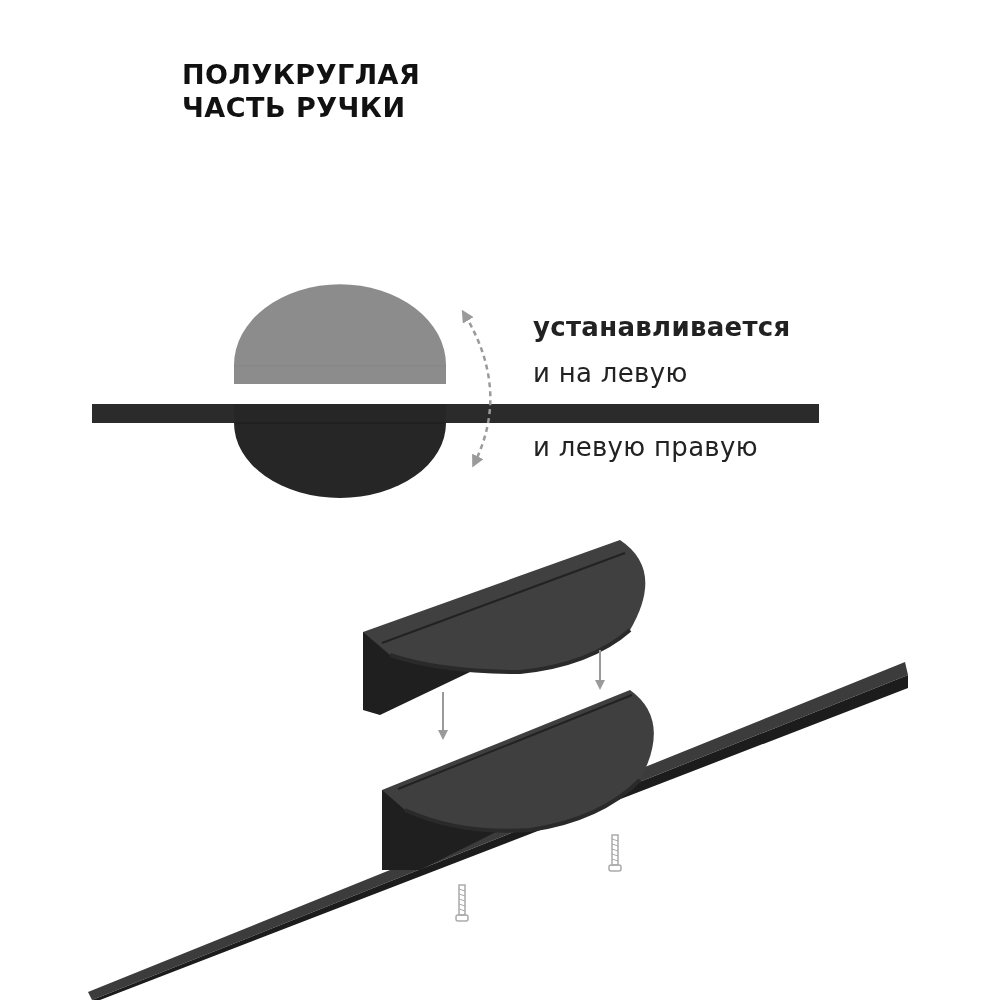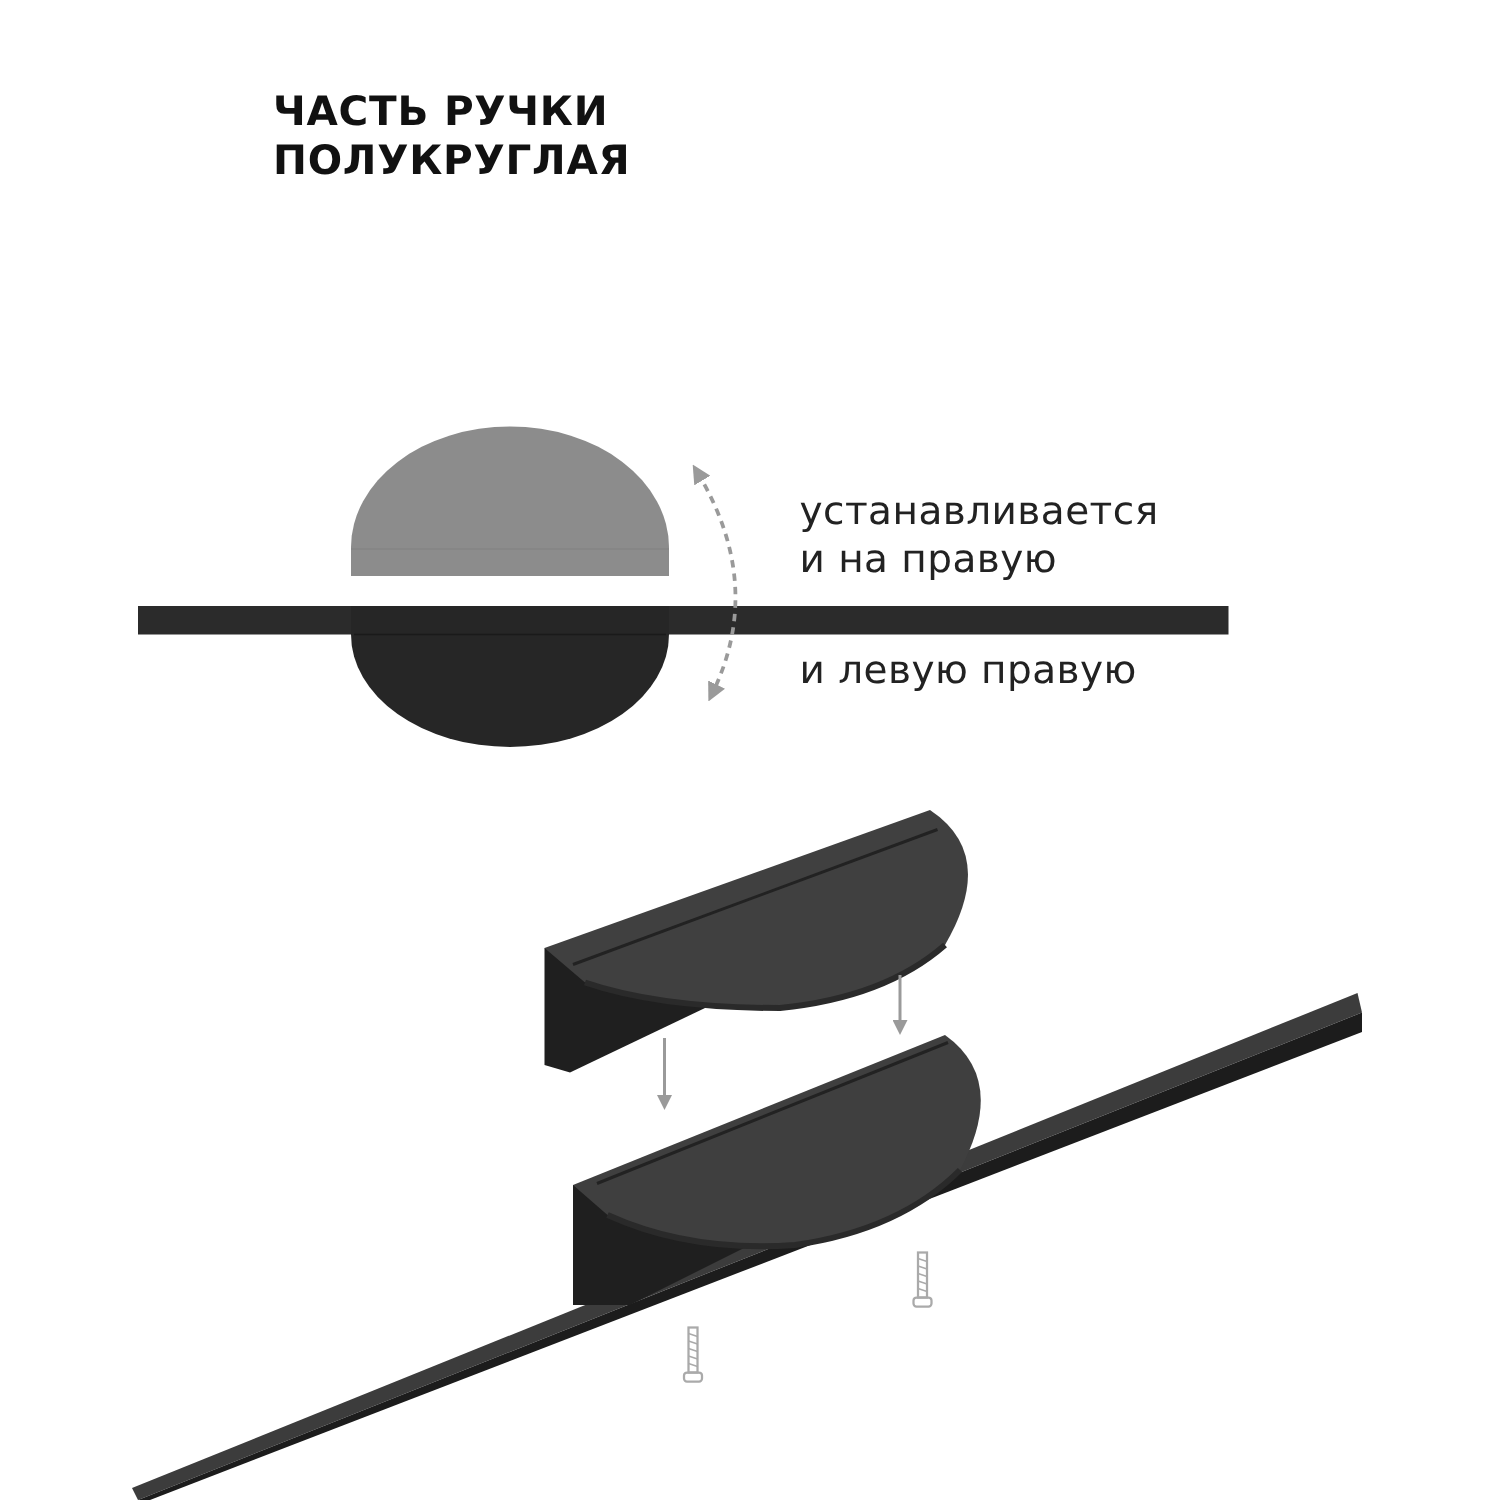--- a/index.html
+++ b/index.html
@@ -6,26 +6,26 @@
     body { width:1000px; height:1000px; position:relative; overflow:hidden; font-family:"DejaVu Sans", sans-serif; }
     .title { position:absolute; left:182px; top:58px; font-family:"DejaVu Sans", sans-serif; font-weight:bold; font-size:27px; line-height:33px; color:#111; letter-spacing:0.5px; }
     .title div { white-space:nowrap; }
     .caption { position:absolute; font-size:26px; color:#222; white-space:nowrap; letter-spacing:0.3px; }
     svg { position:absolute; left:0; top:0; }
   </style>
 </head>
 <body>
 
 <div class="title">
+  <div>ПОЛУКРУГЛАЯ</div>
   <div>ЧАСТЬ РУЧКИ</div>
-  <div>ПОЛУКРУГЛАЯ</div>
 </div>
 
-<div class="caption" style="left:533px; top:326px;">устанавливается</div>
-<div class="caption" style="left:533px; top:358px;">и на правую</div>
+<div class="caption" style="left:533px; top:312px;font-weight:bold;">устанавливается</div>
+<div class="caption" style="left:533px; top:358px;">и на левую</div>
 <div class="caption" style="left:533px; top:432px;">и левую правую</div>
 
 <svg width="1000" height="1000" viewBox="0 0 1000 1000">
   <defs>
     <marker id="ah" viewBox="0 0 10 10" refX="5" refY="5" markerWidth="5" markerHeight="5" orient="auto-start-reverse">
       <path d="M0,0 L10,5 L0,10 z" fill="#9a9a9a"></path>
     </marker>
     <linearGradient id="topFace" x1="0" y1="0" x2="1" y2="1">
       <stop offset="0" stop-color="#4a4a4a"></stop>
       <stop offset="1" stop-color="#3a3a3a"></stop>

